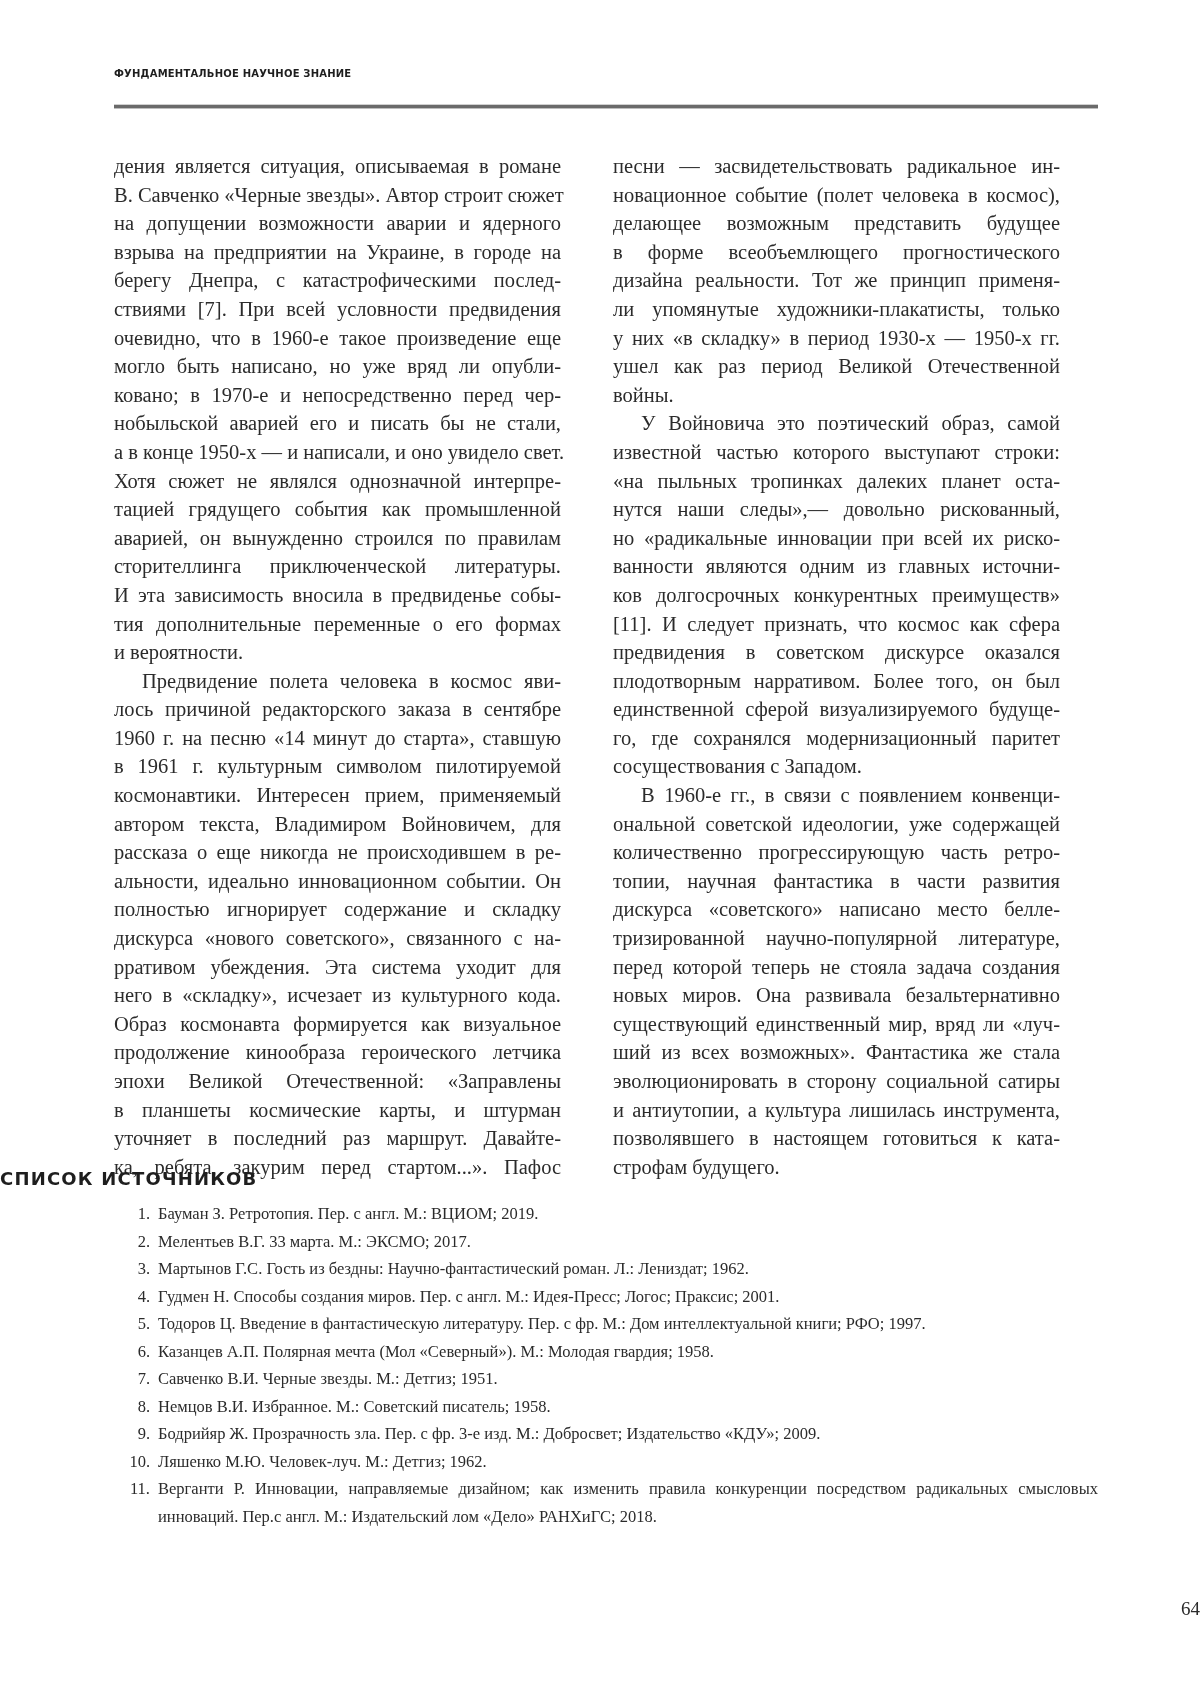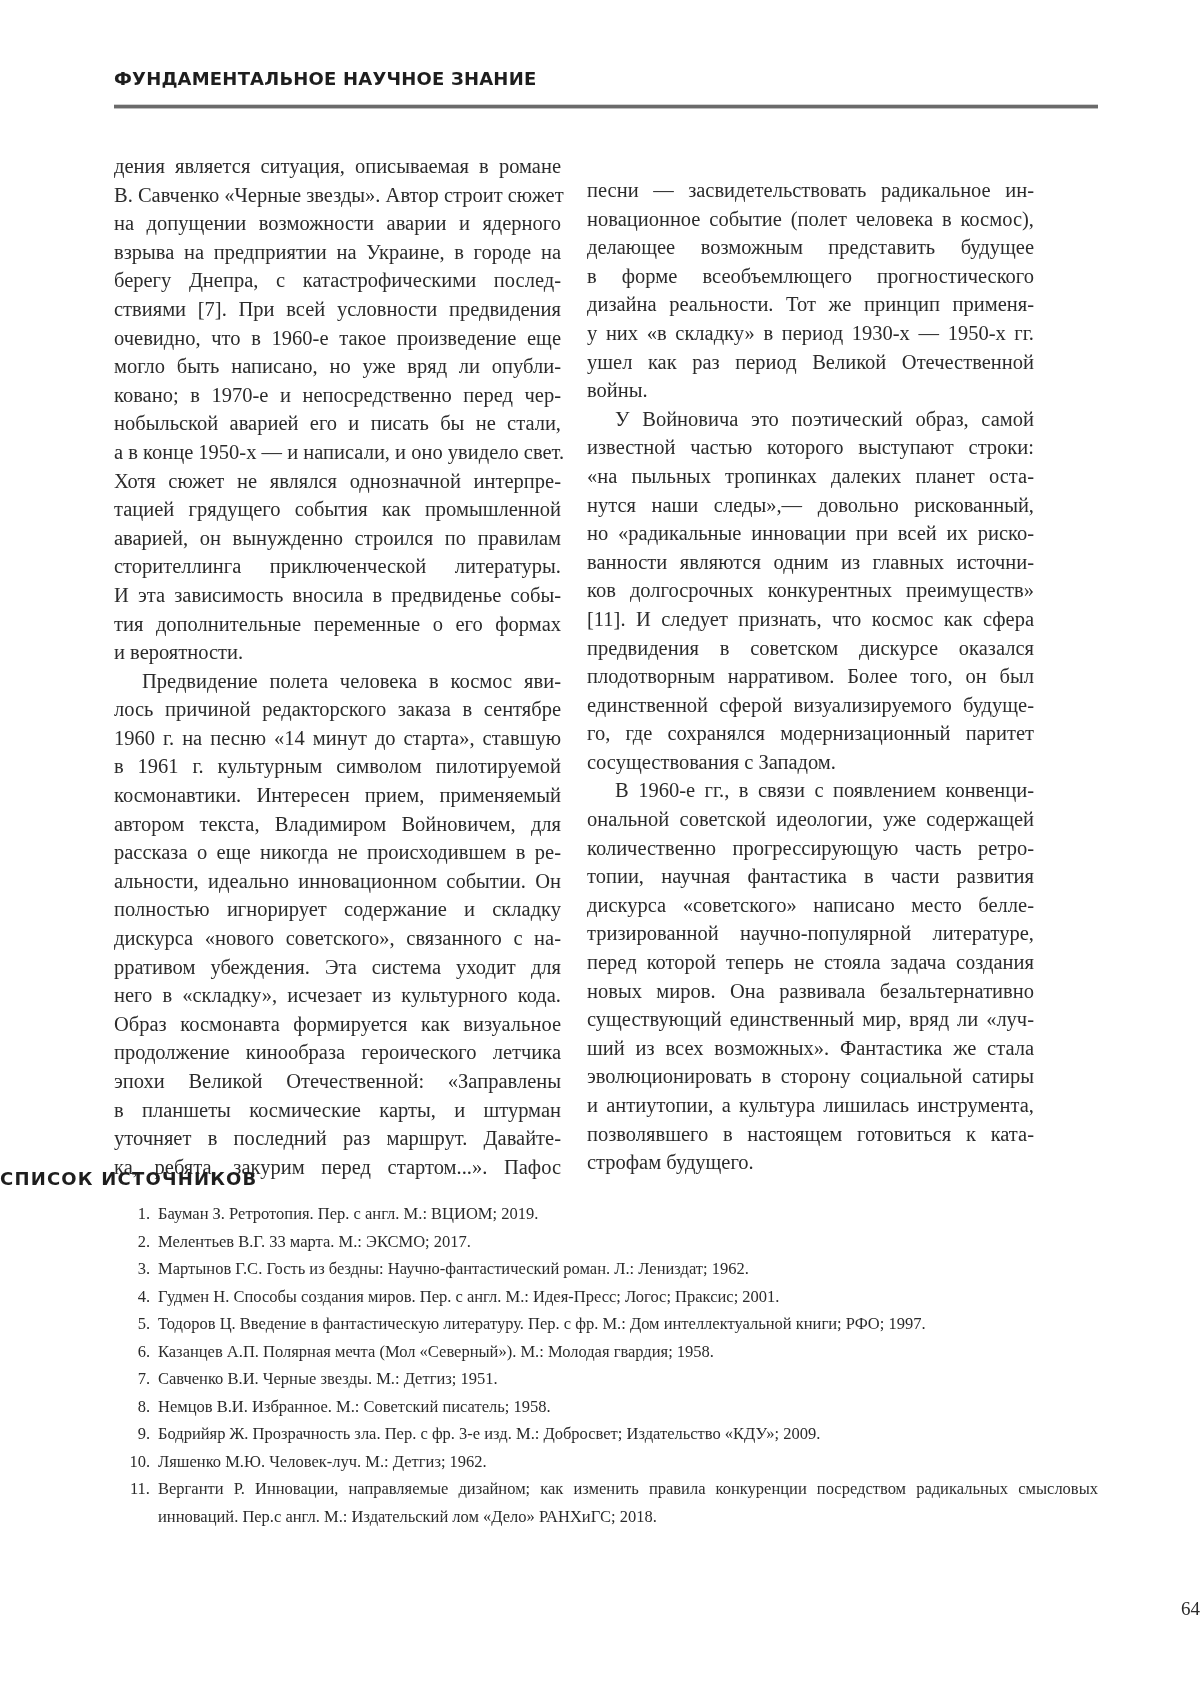--- a/index.html
+++ b/index.html
@@ -1,31 +1,31 @@
 <!DOCTYPE html>
 <html><head>
 <meta charset="utf-8">
 <style>
   html, body { margin: 0; padding: 0; background: #ffffff; }
   body { width: 1200px; height: 1697px; position: relative; overflow: hidden; color: #2b2b2b; }
   .running-head {
     position: absolute; left: 114px; top: 68px;
-    font-family: "DejaVu Sans", sans-serif; font-weight: bold; font-size: 18px;
+    font-family: "DejaVu Sans", sans-serif; font-weight: bold; font-size: 10px;
     letter-spacing: 0.2px; color: #1e1e1e;
   }
   .head-rule {
     position: absolute; left: 114px; top: 104px; width: 984px; height: 5px;
     background: linear-gradient(#d0d0d0 0, #d0d0d0 1px, #6a6a6a 1px, #6a6a6a 4px, #bdbdbd 4px);
   }
   .col {
     position: absolute; top: 152px; width: 447px;
     font-family: "Liberation Serif", serif; font-size: 20.5px; line-height: 28.6px; color: #2b2b2b;
   }
   .col.left { left: 114px; }
-  .col.right { left: 587px; margin-top: 24px; }
+  .col.right { left: 613px; }
   .line { display: block; text-align: justify; text-align-last: justify; white-space: nowrap; height: 28.6px; }
   .line.last { text-align-last: left; }
   .line.indent { padding-left: 28px; }
   .refs-title {
     position: absolute; left: 0; width: 1200px; top: 1168px; text-align: left;
     font-family: "DejaVu Sans", sans-serif; font-weight: bold; font-size: 18px; letter-spacing: 1.2px; color: #1e1e1e;
   }
   .refs {
     position: absolute; left: 114px; top: 1200px; width: 984px;
     font-family: "Liberation Serif", serif; font-size: 16.5px; line-height: 27.5px; color: #2b2b2b;
@@ -84,20 +84,21 @@
   <span class="line">уточняет в последний раз маршрут. Давайте-</span>
   <span class="line">ка, ребята, закурим перед стартом...». Пафос</span>
 </div>
 
 <div class="col right">
   <span class="line">песни — засвидетельствовать радикальное ин-</span>
   <span class="line">новационное событие (полет человека в космос),</span>
   <span class="line">делающее возможным представить будущее</span>
   <span class="line">в форме всеобъемлющего прогностического</span>
   <span class="line">дизайна реальности. Тот же принцип применя-</span>
+  <span class="line">ли упомянутые художники-плакатисты, только</span>
   <span class="line">у них «в складку» в период 1930-х — 1950-х гг.</span>
   <span class="line">ушел как раз период Великой Отечественной</span>
   <span class="line last">войны.</span>
   <span class="line indent">У Войновича это поэтический образ, самой</span>
   <span class="line">известной частью которого выступают строки:</span>
   <span class="line">«на пыльных тропинках далеких планет оста-</span>
   <span class="line">нутся наши следы»,— довольно рискованный,</span>
   <span class="line">но «радикальные инновации при всей их риско-</span>
   <span class="line">ванности являются одним из главных источни-</span>
   <span class="line">ков долгосрочных конкурентных преимуществ»</span>

